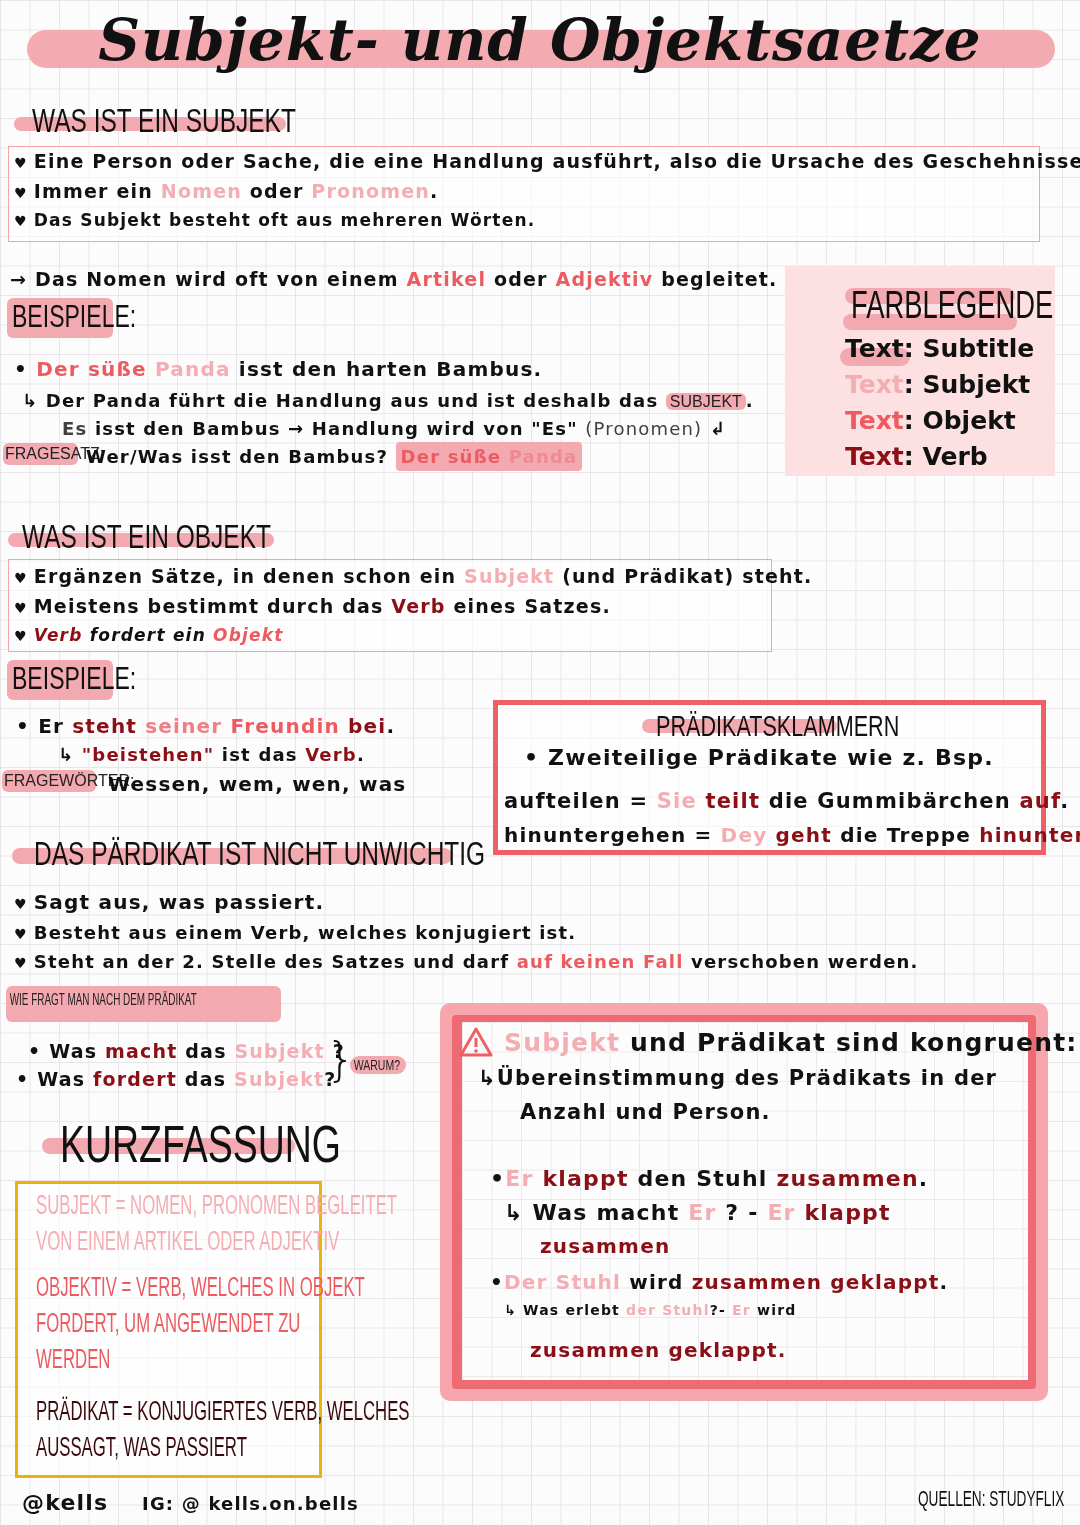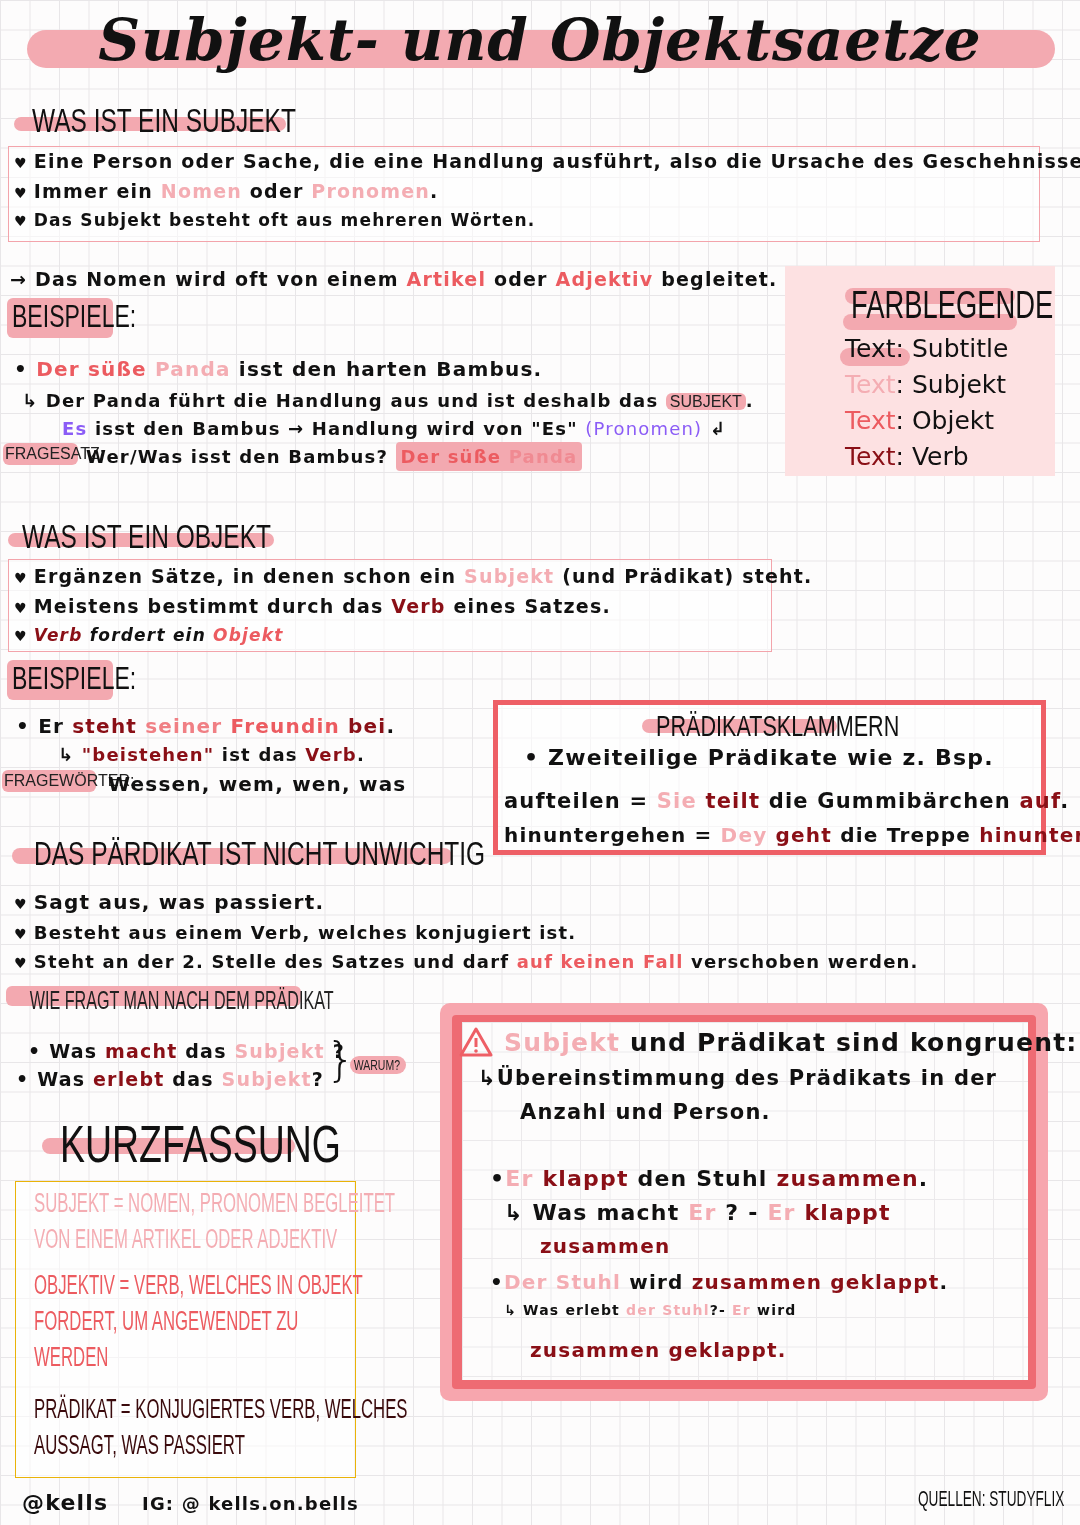--- a/index.html
+++ b/index.html
@@ -11,45 +11,45 @@
       linear-gradient(to bottom, #e8e6e8 1px, transparent 1px);
     background-size: 29.5px 29.5px;
     font-family: "DejaVu Sans", sans-serif;
     color: #111;
   }
   .abs { position: absolute; }
   .pill { position: absolute; background: #f3a9b0; border-radius: 12px; }
   .c-sub { color: #f4adb3; }
   .c-obj { color: #ec5b60; }
   .c-verb { color: #8a0f16; }
-  .c-gray { color: #8b5cf6; }
+  .c-gray { color: #404040; }
 
   
   #title-bar { left: 27px; top: 30px; width: 1028px; height: 38px; border-radius: 19px; background: #f3aab1; }
   #title { left: 0; width: 1080px; top: 6px; text-align: center; font-family: "DejaVu Serif", serif; font-style: italic; font-weight: bold; font-size: 58px; letter-spacing: 1px; color: #111; }
 
   .sec-head { font-family: "Liberation Sans", sans-serif; font-size: 34px; color: #111; transform: scaleX(0.72); transform-origin: left center; white-space: nowrap; }
   .boxed { position: absolute; border: 1.5px solid #f3a4ab; background: rgba(255,255,255,0.55); }
   .line { position: absolute; white-space: nowrap; font-size: 19px; font-weight: bold; letter-spacing: 1.2px; }
   .heart { font-size: 14px; margin-right: 6px; }
 
   .tag { position: absolute; background: #f3a9b0; border-radius: 6px; font-family: "Liberation Sans", sans-serif; color: #222; white-space: nowrap; }
 
   #legend { left: 785px; top: 266px; width: 270px; height: 210px; background: #fde1e2; }
-  .leg-row { position: absolute; left: 60px; font-size: 25px; font-weight: normal; white-space: nowrap; }
+  .leg-row { position: absolute; left: 60px; font-size: 25px; font-weight: bold; white-space: nowrap; }
 
   #praed-box { left: 493px; top: 700px; width: 553px; height: 155px; border: 5px solid #ee5f66; box-sizing: border-box; background: rgba(255,255,255,0.6); }
 
   #kong-outer { left: 440px; top: 1003px; width: 608px; height: 398px; background: #f7a6ae; border-radius: 10px; }
   #kong-inner { left: 452px; top: 1015px; width: 584px; height: 374px; background: #ee6b73; border-radius: 4px; }
   #kong-body { left: 462px; top: 1022px; width: 566px; height: 358px; background-color: #fdfcfc;
     background-image: linear-gradient(to right, #ebe9eb 1px, transparent 1px), linear-gradient(to bottom, #ebe9eb 1px, transparent 1px);
     background-size: 29.5px 29.5px; }
 
-  #kurz-box { left: 15px; top: 1181px; width: 341px; height: 297px; border: 1px solid #eab308; box-sizing: border-box; background: rgba(255,255,255,0.55); }
+  #kurz-box { left: 15px; top: 1181px; width: 307px; height: 297px; border: 3px solid #eab308; box-sizing: border-box; background: rgba(255,255,255,0.55); }
   .kurz-line { position: absolute; left: 18px; font-family: "Liberation Sans", sans-serif; font-size: 27px; white-space: nowrap; transform: scaleX(0.62); transform-origin: left center; }
 </style>
 </head>
 <body>
 
 <div id="title-bar" class="abs"></div>
 <div id="title" class="abs">Subjekt- und Objektsaetze</div>
 
 <div class="pill" style="left:14px;top:117px;width:272px;height:14px;"></div>
 <div class="abs sec-head" style="left:32px;top:101px;">WAS IST EIN SUBJEKT</div>
@@ -106,24 +106,24 @@
   <div class="line" style="left:6px;top:118px;font-size:20px;"><span>hinuntergehen = </span><span class="c-sub">Dey</span> <span class="c-verb">geht</span><span> die Treppe </span><span class="c-verb">hinunter</span></div>
 </div>
 
 <div class="pill" style="left:12px;top:848px;width:440px;height:16px;"></div>
 <div class="abs sec-head" style="left:34px;top:834px;">DAS PÄRDIKAT IST NICHT UNWICHTIG</div>
 
 <div class="line" style="left:14px;top:890px;font-size:20px;"><span class="heart">♥</span><span>Sagt aus, was passiert.</span></div>
 <div class="line" style="left:14px;top:922px;font-size:18px;"><span class="heart">♥</span><span>Besteht aus einem Verb, welches konjugiert ist.</span></div>
 <div class="line" style="left:14px;top:951px;font-size:18px;"><span class="heart">♥</span><span>Steht an der 2. Stelle des Satzes und darf </span><span class="c-obj">auf keinen Fall</span><span> verschoben werden.</span></div>
 
-<div class="tag" style="left:6px;top:986px;width:275px;height:20px;font-size:26px;line-height:28px;padding-left:20px;"><span style="display:inline-block;transform:scaleX(0.62);transform-origin:left center;padding-left:6px;">WIE FRAGT MAN NACH DEM PRÄDIKAT</span></div>
+<div class="tag" style="left:6px;top:986px;width:275px;height:36px;font-size:16px;line-height:28px;"><span style="display:inline-block;transform:scaleX(0.62);transform-origin:left center;padding-left:6px;">WIE FRAGT MAN NACH DEM PRÄDIKAT</span></div>
 
 <div class="line" style="left:16px;top:1040px;font-size:19px;margin-left:12px;">• <span>Was </span><span class="c-verb">macht</span><span> das </span><span class="c-sub">Subjekt</span> <span>?</span></div>
-<div class="line" style="left:16px;top:1068px;font-size:19px;">• <span>Was </span><span class="c-verb">erlebt</span><span> das </span><span class="c-sub">Subjekt</span><span>?</span></div>
+<div class="line" style="left:16px;top:1068px;font-size:19px;">• <span>Was </span><span class="c-verb">fordert</span><span> das </span><span class="c-sub">Subjekt</span><span>?</span></div>
 <div class="abs" style="left:326px;top:1036px;font-size:46px;font-weight:100;line-height:1;">}</div>
 <div class="tag" style="left:350px;top:1056px;width:56px;height:18px;font-size:14px;line-height:18px;border-radius:9px;"><span style="display:inline-block;transform:scaleX(0.75);transform-origin:left center;padding-left:5px;">WARUM?</span></div>
 
 <div class="pill" style="left:42px;top:1138px;width:253px;height:16px;"></div>
 <div class="abs sec-head" style="left:60px;top:1114px;font-size:52px;">KURZFASSUNG</div>
 
 <div id="kurz-box" class="abs">
   <div class="kurz-line" style="top: 6px; color: rgb(244, 173, 179);">SUBJEKT = NOMEN, PRONOMEN BEGLEITET</div>
   <div class="kurz-line" style="top: 42px; color: rgb(244, 173, 179);">VON EINEM ARTIKEL ODER ADJEKTIV</div>
   <div class="kurz-line" style="top: 88px; color: rgb(236, 91, 96);">OBJEKTIV = VERB, WELCHES IN OBJEKT</div>

